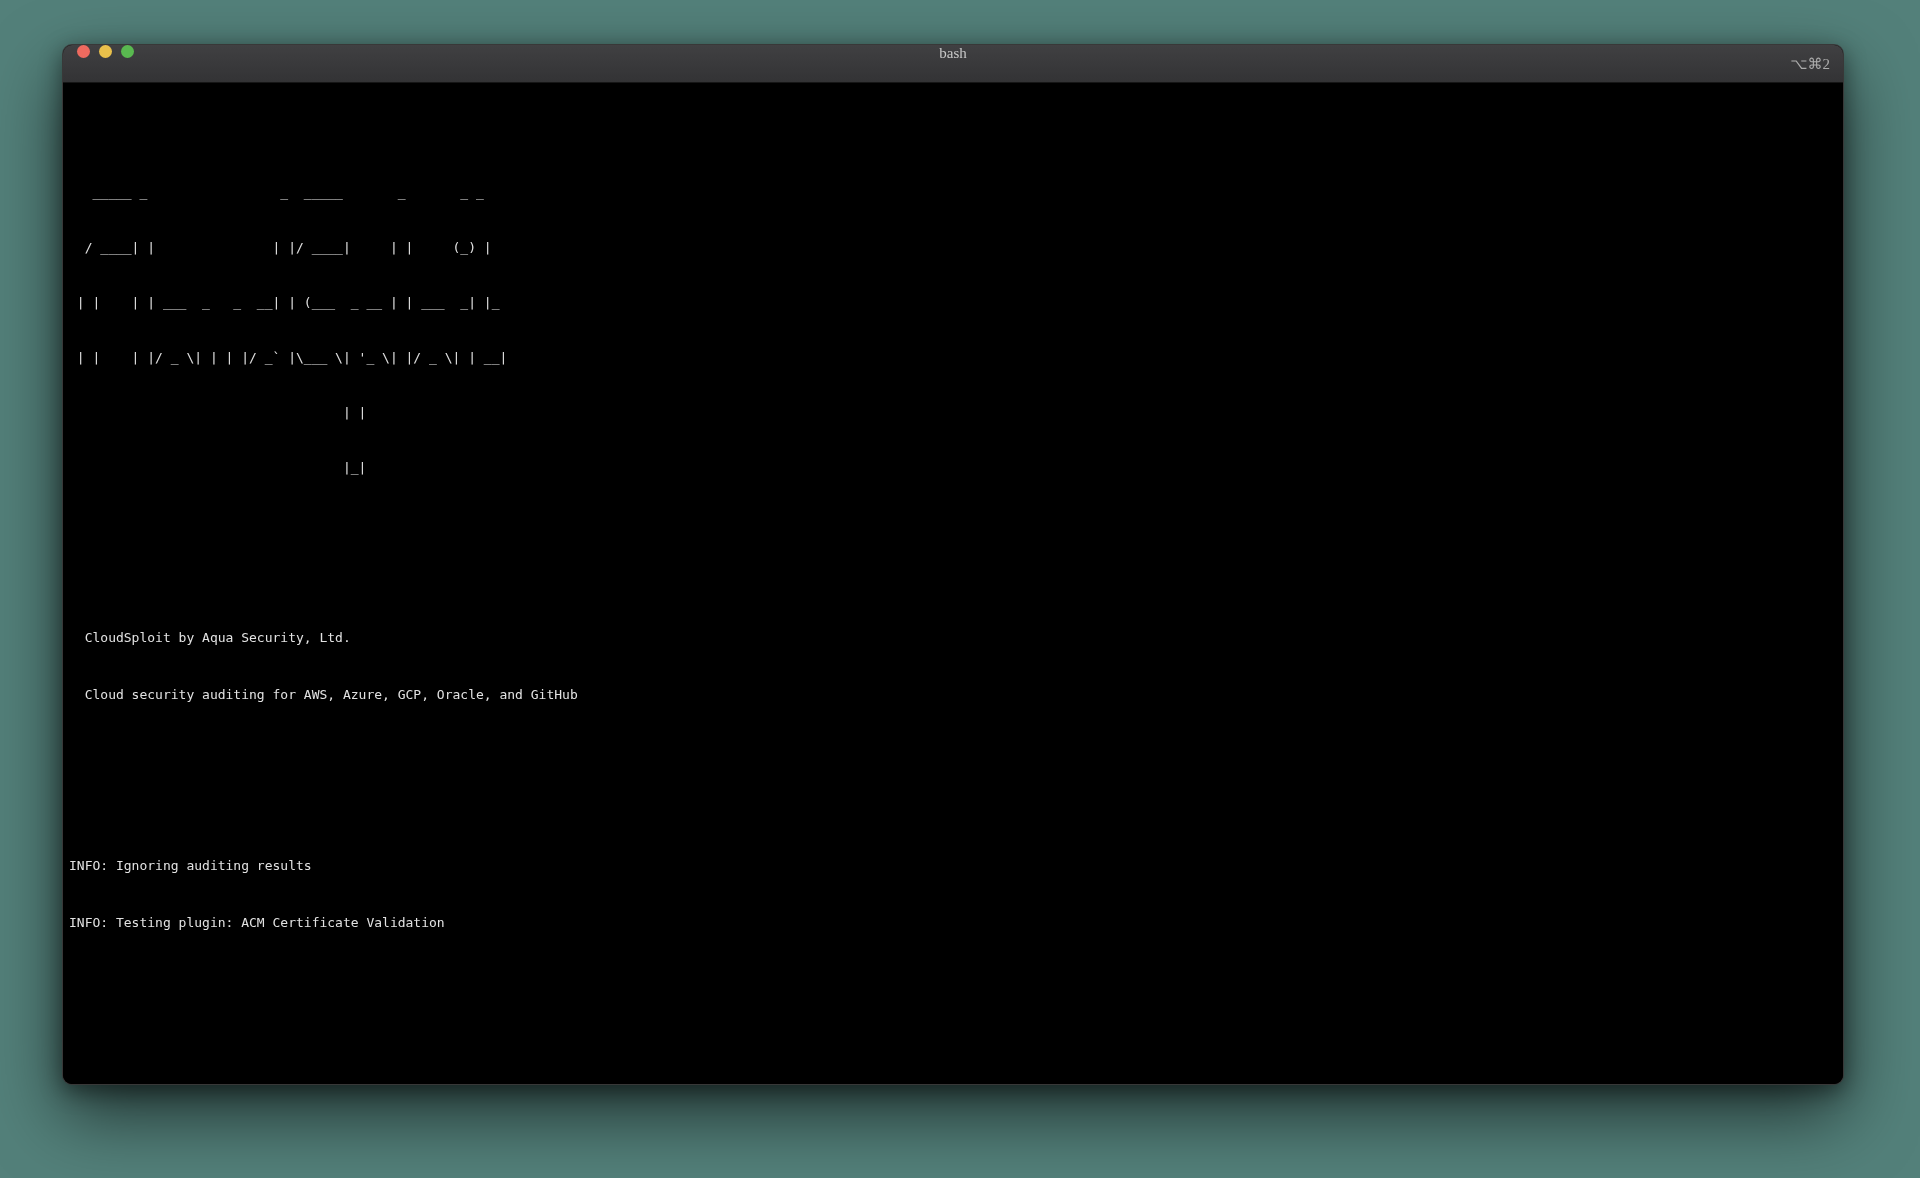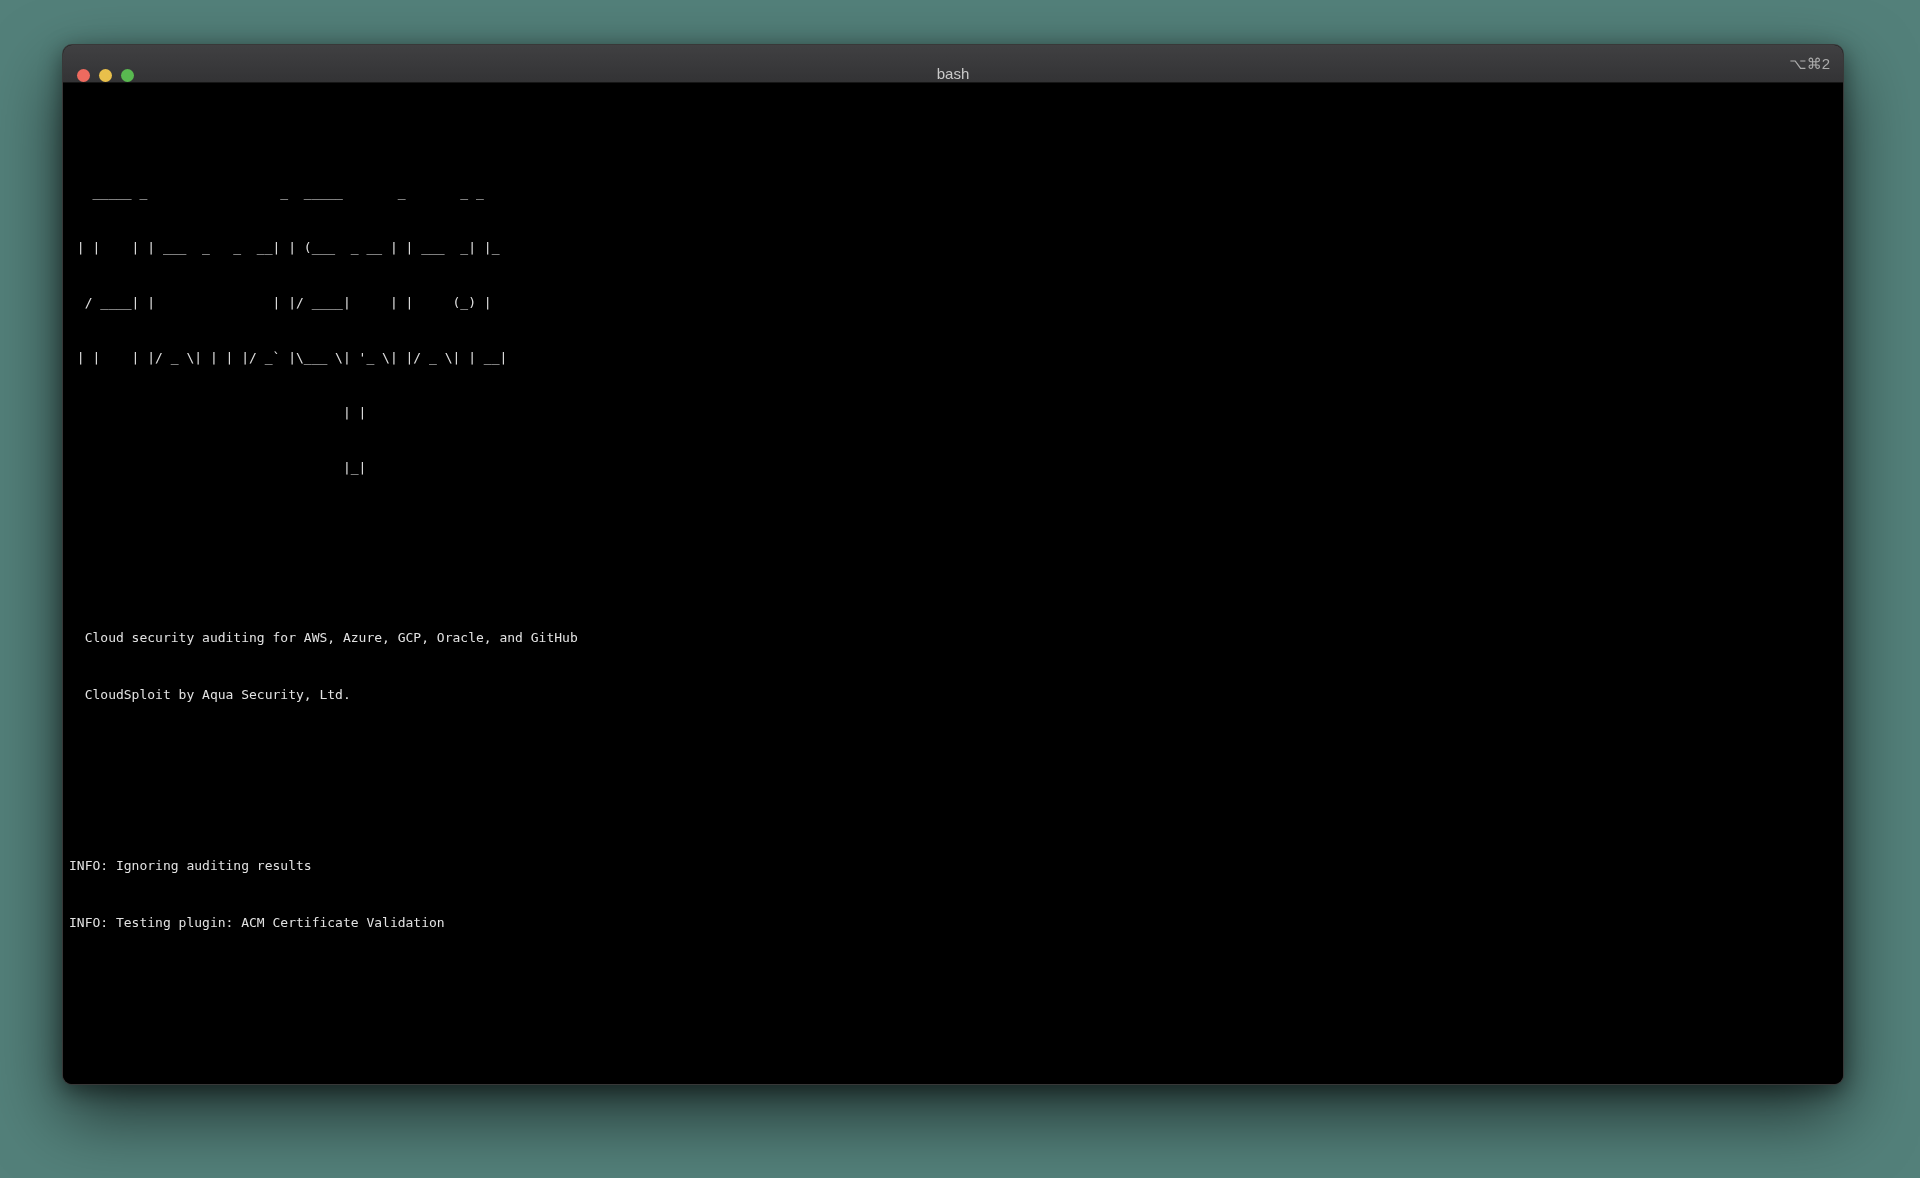--- a/index.html
+++ b/index.html
@@ -13,22 +13,22 @@
     border:1px solid rgba(255,255,255,0.22);
     box-shadow:0 30px 70px rgba(0,0,0,0.6), 0 6px 22px rgba(0,0,0,0.45);
     display:flex; flex-direction:column;
   }
 
   .titlebar {
     height:38px; flex:0 0 38px;
     background:linear-gradient(#404042, #333335);
     border-bottom:1px solid #161616;
     position:relative;
-    display:flex; align-items:flex-end;
-    font-family:Liberation Sans, sans-serif;
+    display:flex; align-items:flex-start;
+    font-family:Liberation Serif, serif;
   }
   .lights { display:flex; gap:9px; padding-left:14px; }
   .light { width:13px; height:13px; border-radius:50%; }
   .light.red    { background:#ee6a5f; }
   .light.yellow { background:#e9c04b; }
   .light.green  { background:#59b950; }
   .tb-title {
     position:absolute; left:0; right:0; text-align:center;
     color:#c9c9c9; font-size:15px;
   }
@@ -62,30 +62,30 @@
       <span class="light green"></span>
     </div>
     <div class="tb-title">bash</div>
     <div class="tb-shortcut">⌥⌘2</div>
   </div>
 
   <div class="terminal">
 
     <div>
       <div class="logo-line">   _____ _                 _  _____       _       _ _</div>
+      <div class="logo-line">  / ____| |               | |/ ____|     | |     (_) |</div>
       <div class="logo-line"> | |    | | ___  _   _  __| | (___  _ __ | | ___  _| |_</div>
-      <div class="logo-line">  / ____| |               | |/ ____|     | |     (_) |</div>
       <div class="logo-line"> | |    | |/ _ \| | | |/ _` |\___ \| '_ \| |/ _ \| | __|</div>
       <div class="logo-line">                                   | |</div>
       <div class="logo-line">                                   |_|</div>
     </div>
 
     <div class="tagline">
+      <div>  CloudSploit by Aqua Security, Ltd.</div>
       <div>  Cloud security auditing for AWS, Azure, GCP, Oracle, and GitHub</div>
-      <div>  CloudSploit by Aqua Security, Ltd.</div>
     </div>
 
     <div class="info-block">
       <div>INFO: Ignoring auditing results</div>
       <div>INFO: Testing plugin: ACM Certificate Validation</div>
       
       
       
       
       

